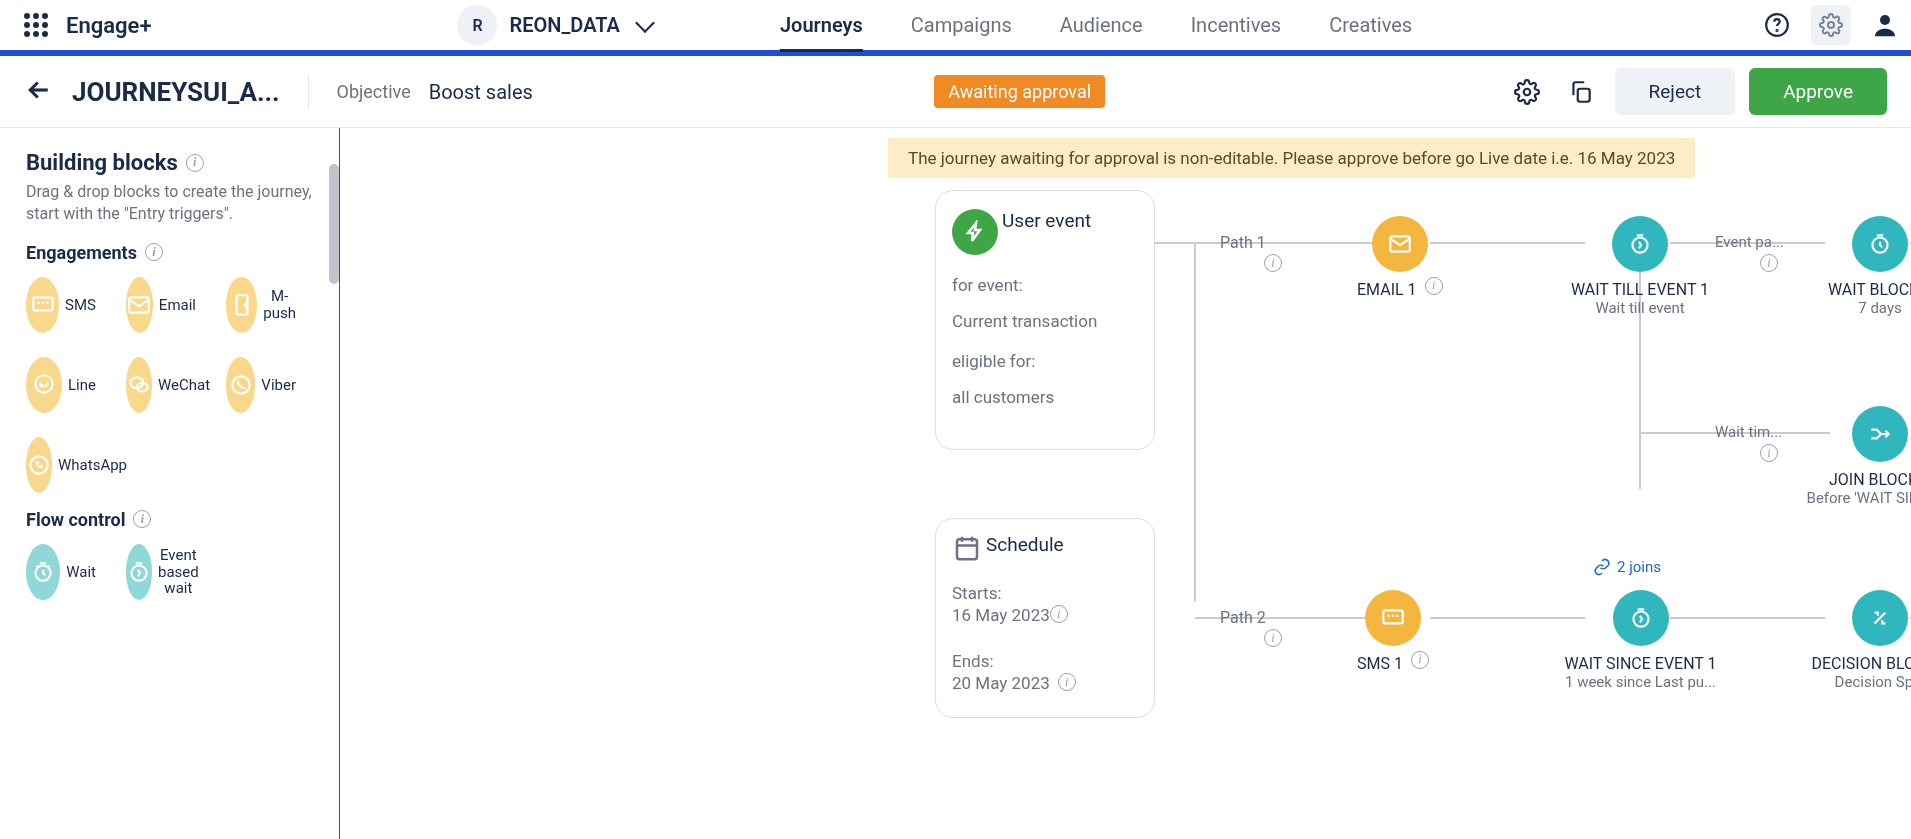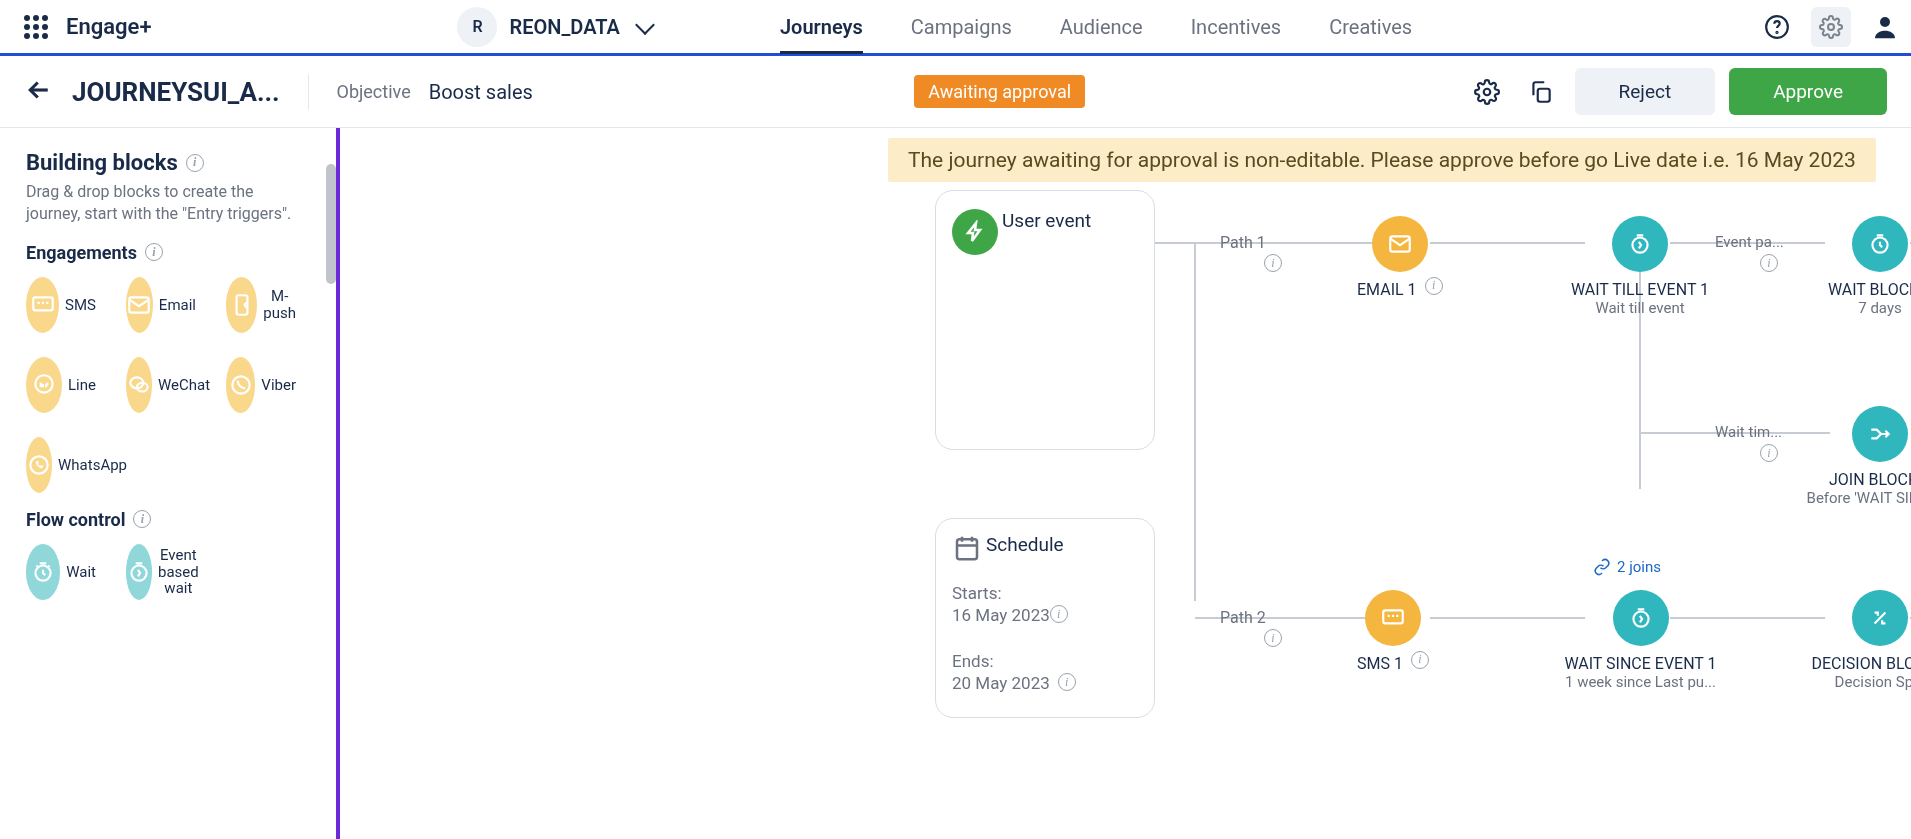--- a/index.html
+++ b/index.html
@@ -1,17 +1,17 @@
 <!DOCTYPE html>
 <html><head>
 <meta charset="utf-8">
 <style>
 *{box-sizing:border-box;margin:0;padding:0;font-family:-apple-system,BlinkMacSystemFont,"Segoe UI",Roboto,sans-serif}
 body{background:#fff;color:#1a2b4a;width:1911px;height:839px;overflow:hidden;position:relative}
-.topbar{height:56px;display:flex;align-items:center;border-bottom:3px solid #1d4ed8;padding:0 24px;gap:18px}
+.topbar{height:56px;display:flex;align-items:center;border-bottom:6px solid #1d4ed8;padding:0 24px;gap:18px}
 .apps-icon{width:24px;height:24px;display:grid;grid-template-columns:repeat(3,6px);grid-template-rows:repeat(3,6px);gap:3px}
 .apps-icon span{background:#1a2b4a;border-radius:50%;width:6px;height:6px}
 .brand{font-size:22px;font-weight:600;color:#1a2b4a}
 .spacer{flex:0 0 270px}
 .ws-chip{display:flex;align-items:center;gap:12px;cursor:pointer}
 .ws-avatar{width:40px;height:40px;border-radius:50%;background:#eef1f5;display:flex;align-items:center;justify-content:center;font-weight:600;color:#1a2b4a}
 .ws-name{font-size:20px;font-weight:600;color:#1a2b4a}
 .chev{width:14px;height:14px;border-right:2px solid #1a2b4a;border-bottom:2px solid #1a2b4a;transform:rotate(45deg);margin-top:-4px;margin-left:6px}
 .nav{display:flex;gap:48px;margin-left:110px}
 .nav a{font-size:20px;color:#6b7280;text-decoration:none;padding:14px 0;position:relative;cursor:pointer}
@@ -21,39 +21,39 @@
 .iconbtn{width:40px;height:40px;display:flex;align-items:center;justify-content:center;border-radius:6px;cursor:pointer}
 .iconbtn.gear{background:#eef1f5}
 .subbar{height:72px;display:flex;align-items:center;gap:18px;border-bottom:1px solid #e5e7eb;padding:0 24px}
 .back-arrow{cursor:pointer}
 .jname{font-size:26px;font-weight:700;color:#1a2b4a;max-width:260px;white-space:nowrap;overflow:hidden;text-overflow:ellipsis}
 .vline{width:1px;height:36px;background:#e5e7eb;margin:0 10px}
 .obj-label{font-size:18px;color:#6b7280}
 .obj-val{font-size:20px;color:#1a2b4a}
 .status-pill{margin:0 auto;background:#f08a24;color:#fff;font-size:18px;padding:6px 14px;border-radius:4px}
 .sub-right{display:flex;align-items:center;gap:14px}
-.btn{padding:12px 44px;font-size:19px;border-radius:6px;cursor:pointer;border:none}
+.btn{padding:12px 34px;font-size:19px;border-radius:6px;cursor:pointer;border:none}
 .btn.reject{background:#eef1f5;color:#1a2b4a}
 .btn.approve{background:#3fa648;color:#fff}
 .main{display:flex;height:711px}
-.sidebar{width:340px;border-right:4px solid #6d28d9;padding:22px 26px;position:relative}
+.sidebar{width:340px;border-right:1px solid #6d28d9;padding:22px 26px;position:relative}
 .sidebar-scroll{position:absolute;right:0;top:0;width:10px;height:100%;background:transparent}
 .sidebar-scroll .thumb{position:absolute;right:0;top:36px;width:10px;height:120px;background:#c0c4cc;border-radius:5px}
 .sb-title{font-size:22px;font-weight:700;display:flex;align-items:center;gap:8px}
 .sb-desc{font-size:16px;color:#6b7280;margin-top:6px;line-height:1.4}
 .sb-section{margin-top:16px}
 .sb-section h4{font-size:18px;font-weight:700;display:flex;align-items:center;gap:8px}
 .block-grid{display:flex;flex-wrap:wrap;gap:24px 30px;margin-top:14px}
 .block{display:flex;flex-direction:row;align-items:center;gap:6px;width:70px;cursor:grab}
 .block .circle{width:56px;height:56px;border-radius:50%;display:flex;align-items:center;justify-content:center}
 .yellow{background:#f9d88c}
 .teal{background:#8fd7d8}
 .block .lbl{font-size:15px;color:#1a2b4a;text-align:center;line-height:1.1}
 .canvas{flex:1;position:relative;background:#fff;overflow:hidden}
-.banner{position:absolute;left:548px;top:10px;background:#fdecc8;color:#5b4a1f;padding:10px 20px;font-size:21px;border-radius:2px}
+.banner{position:absolute;left:548px;top:10px;background:#fdecc8;color:#5b4a1f;padding:10px 20px;font-size:17px;border-radius:2px}
 .card{position:absolute;border:1px solid #d8dce3;border-radius:18px;background:#fff;width:220px}
 .card.ue{left:595px;top:62px;height:260px;padding:18px 16px}
 .card.sch{left:595px;top:390px;height:200px;padding:14px 16px}
 .card-body{padding:4px 0}
 .card-head{display:flex;align-items:flex-start;gap:4px;}
 .card-head .circ{width:46px;height:46px;border-radius:50%;display:flex;align-items:center;justify-content:center}
 .green{background:#3fa648;color:#fff}
 .card-title{font-size:19px;color:#1a2b4a}
 .kv{margin-top:16px;font-size:17px;color:#6b7280}
 svg.node-lines{position:absolute;left:0;top:0;width:100%;height:100%;pointer-events:none}
@@ -282,20 +282,26 @@
 
     <div class="card ue">
       <div class="card-head">
         <div class="circ green">
             <svg width="24" height="24" viewBox="0 0 24 24" fill="none" stroke="#fff" stroke-width="2.5">
               <path d="M13 3L5 13h5l-1 8 8-11h-5z"></path>
             </svg>
           </div>
         <div class="card-title">User event</div>
       </div>
+      <div class="card-body">
+        <div class="kv">for event:</div>
+        <div class="kv v">Current transaction</div>
+        <div class="kv" style="margin-top:20px">eligible for:</div>
+        <div class="kv v">all customers</div>
+      </div>
     </div>
 
     <div class="card sch">
       <div class="card-head">
         <svg width="30" height="30" viewBox="0 0 24 24" fill="none" stroke="#6b7280" stroke-width="2">
             <rect x="4" y="5" width="16" height="16" rx="2"></rect>
             <path d="M4 10h16M8 3v4M16 3v4"></path>
           </svg>
         <div class="card-title">Schedule</div>
       </div>

